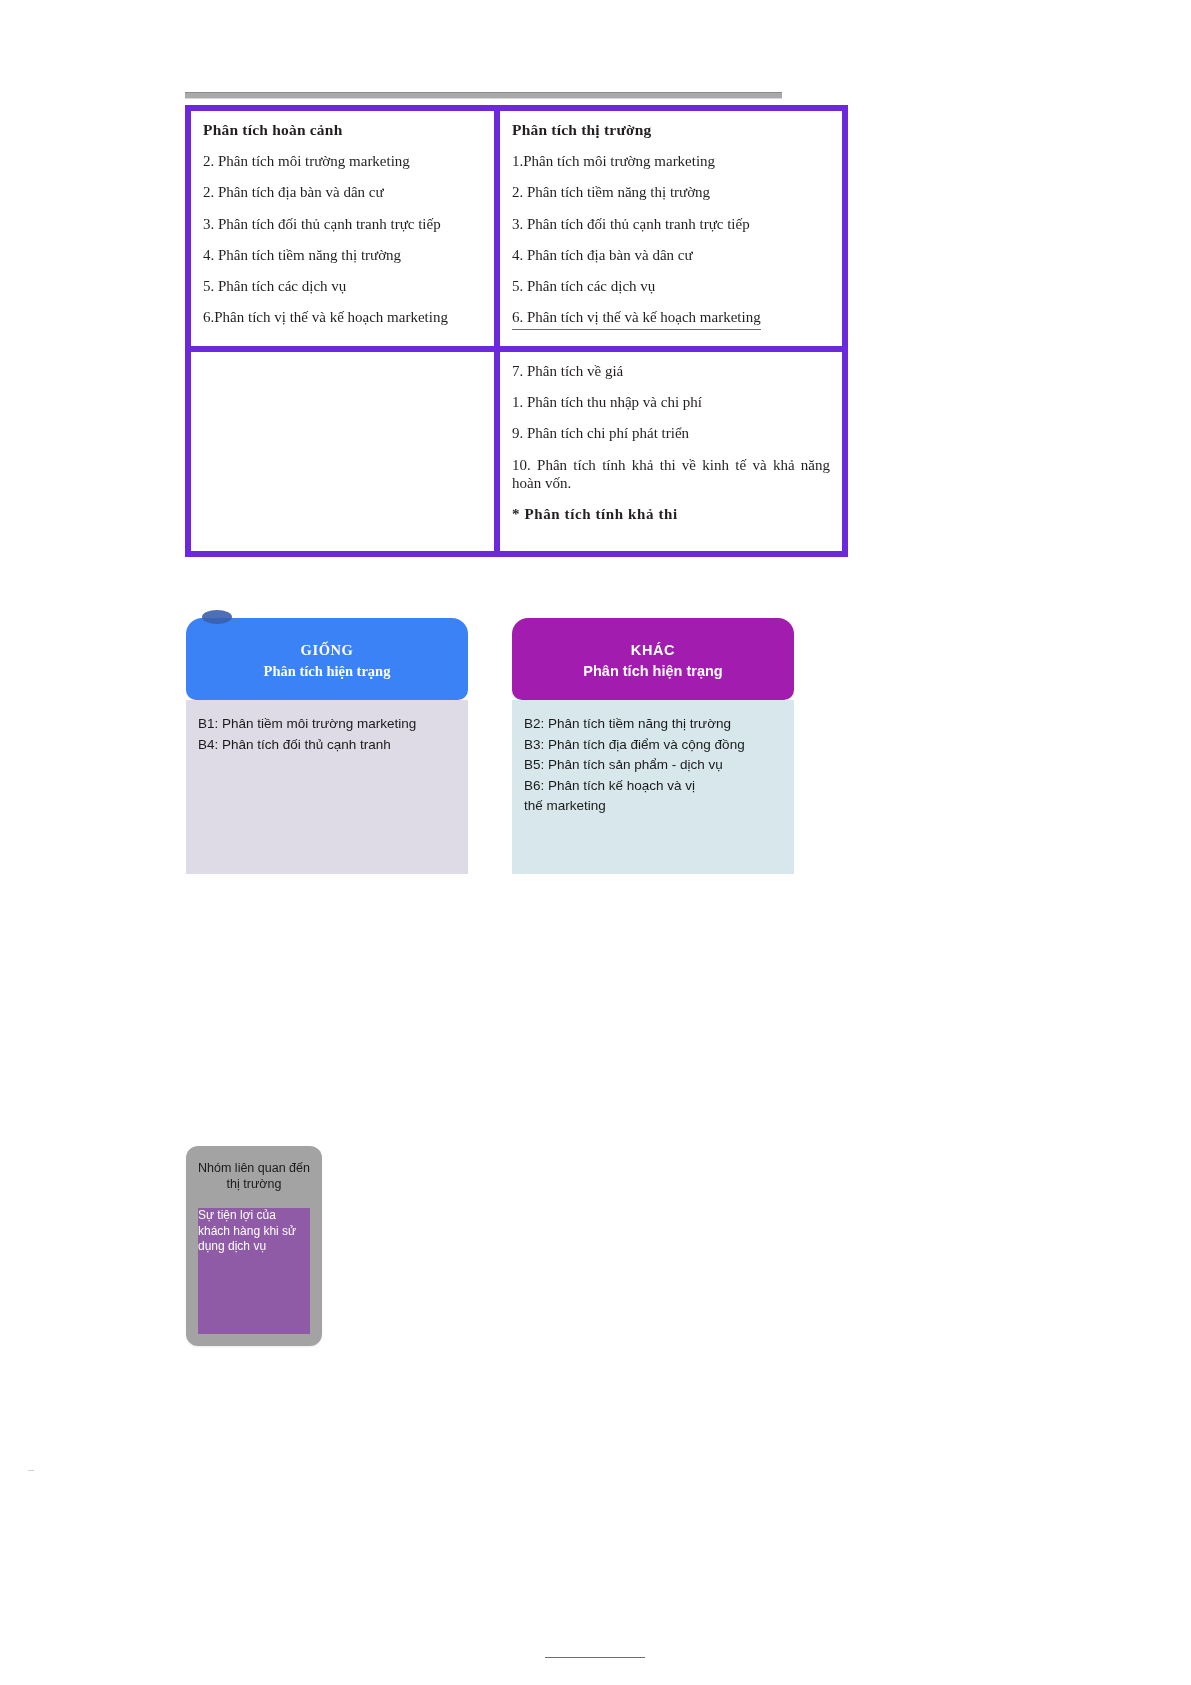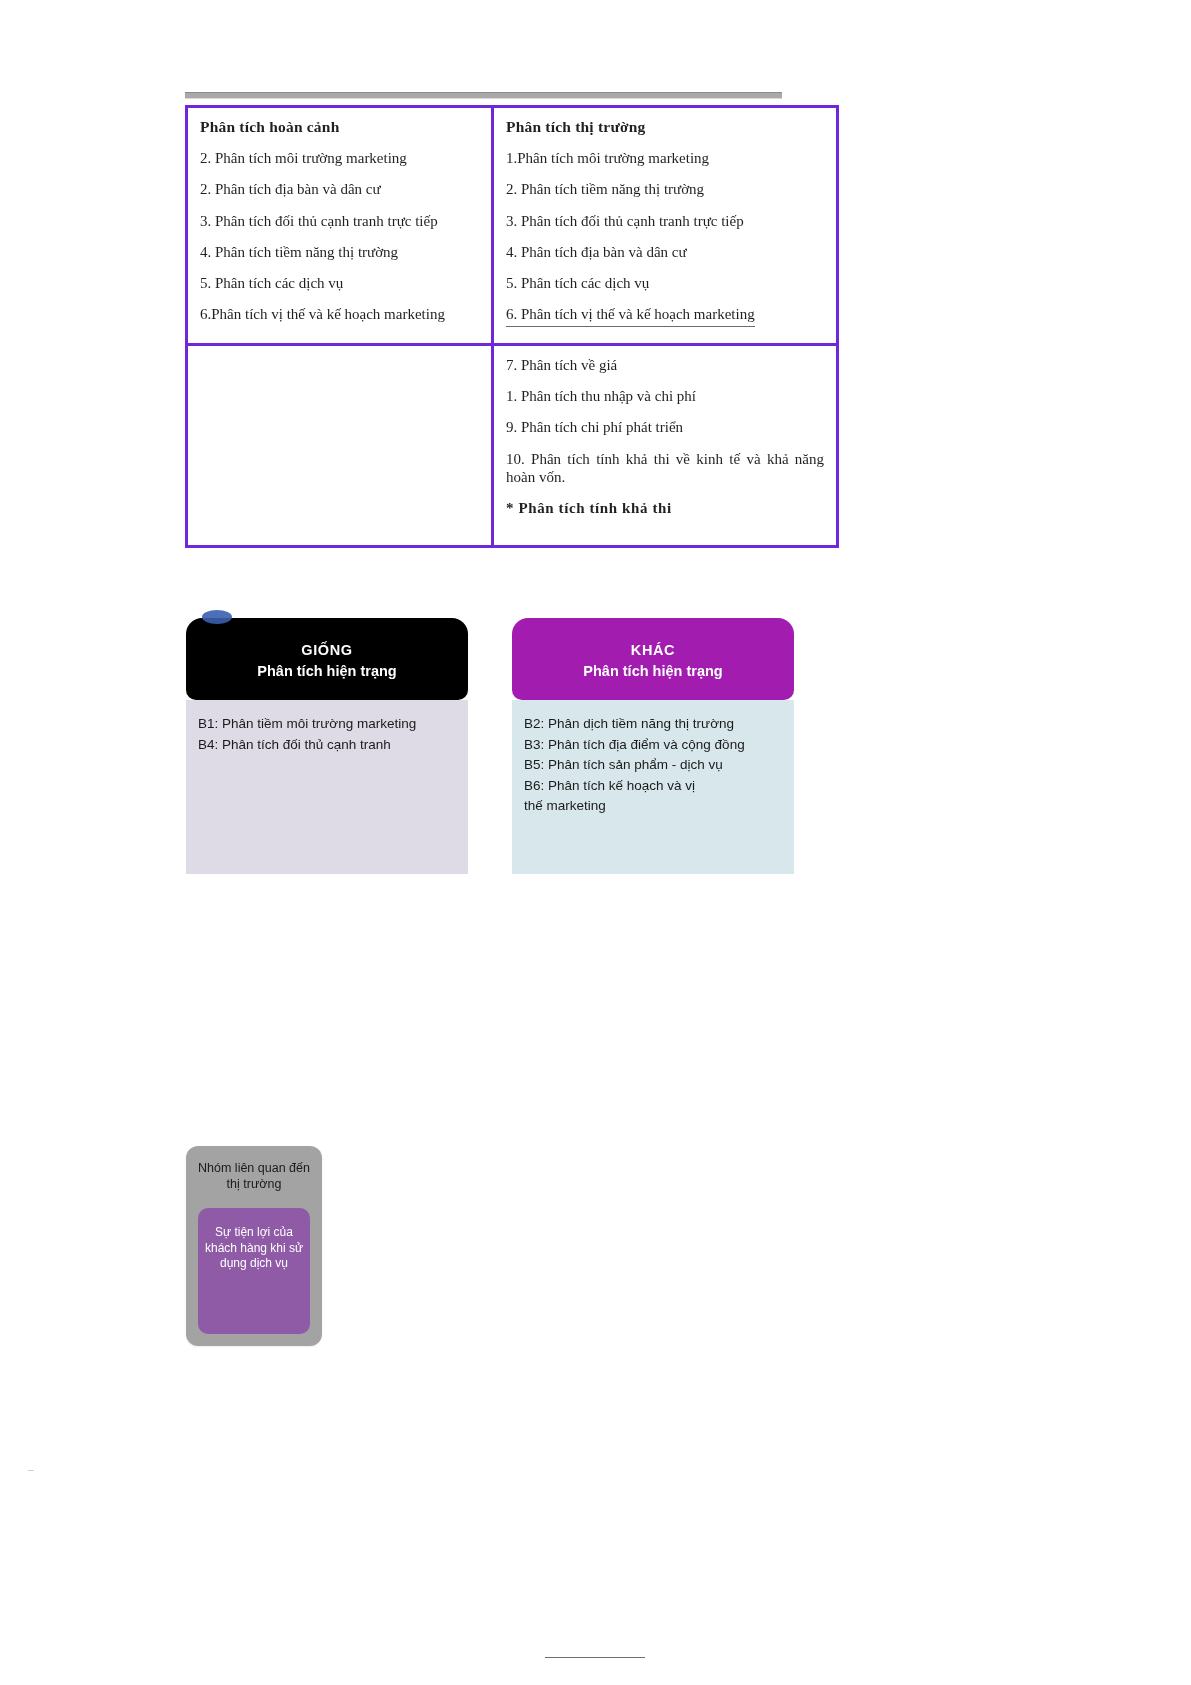--- a/index.html
+++ b/index.html
@@ -39,21 +39,21 @@
     width: 597px;
   }
   table.cmp {
     border-collapse: collapse;
     width: 597px;
     table-layout: fixed;
     font-family: "Liberation Serif", serif;
     color: #231f20;
   }
   table.cmp td {
-    border: 3px solid #6d28d9;
+    border: 6px solid #6d28d9;
     vertical-align: top;
     padding: 10px 12px 14px 12px;
   }
   table.cmp td.left-col { width: 279px; }
   table.cmp td.right-col { width: 318px; }
   .col-head {
     font-weight: bold;
     font-size: 15.5px;
     letter-spacing: .2px;
     margin-bottom: 13px;
@@ -94,21 +94,21 @@
 
   .card-head {
     border-radius: 16px 16px 10px 10px;
     color: #ffffff;
     text-align: center;
     padding: 22px 10px 18px 10px;
     font-size: 14.5px;
     font-weight: bold;
     line-height: 1.45;
   }
-  .big-card.purple .card-head { background: #000000; }
+  .big-card.purple .card-head { background: #3b82f6; font-family: Liberation Serif, serif; }
   .big-card.teal .card-head { background: #a21caf; }
   .card-head .ttl { display: block; letter-spacing: .6px; }
   .card-head .sub { display: block; }
 
   .card-body {
     padding: 14px 10px 10px 12px;
     font-size: 13.5px;
     line-height: 1.52;
     color: #1b1b1b;
     min-height: 150px;
@@ -155,26 +155,24 @@
     line-height: 1.28;
     color: #1b1b1b;
     padding: 14px 6px 0 6px;
   }
   .group-inner {
     position: absolute;
     left: 12px;
     right: 12px;
     top: 62px;
     bottom: 12px;
-    border-radius: 10px;
+    border-radius: 0;
     color: #ffffff;
-    text-align: center;
     font-size: 12px;
     line-height: 1.3;
-    padding-top: 17px;
     box-sizing: border-box;
   }
   .group-card.g1 .group-inner { background: #8f5ba6; }
   .group-card.g2 .group-inner { background: #4f60af; }
   .group-card.g3 .group-inner { background: #3cadc0; }
 
   
   .footer-rule {
     position: absolute;
     left: 545px;
@@ -248,21 +246,21 @@
         <div class="ln">B4: Phân tích đối thủ cạnh tranh</div>
       </div>
     </div>
 
     <div class="big-card teal">
       <div class="card-head">
         <span class="ttl">KHÁC</span>
         <span class="sub">Phân tích hiện trạng</span>
       </div>
       <div class="card-body">
-        <div class="ln">B2: Phân dịch tiềm năng thị trường</div>
+        <div class="ln">B2: Phân tích tiềm năng thị trường</div>
         <div class="ln">B3: Phân tích địa điểm và cộng đồng</div>
         <div class="ln">B5: Phân tích sản phẩm - dịch vụ</div>
         <div class="ln">B6: Phân tích kế hoạch và vị</div>
         <div class="ln">thế marketing</div>
       </div>
     </div>
 
   </div>
 
   <div class="groups-row">

